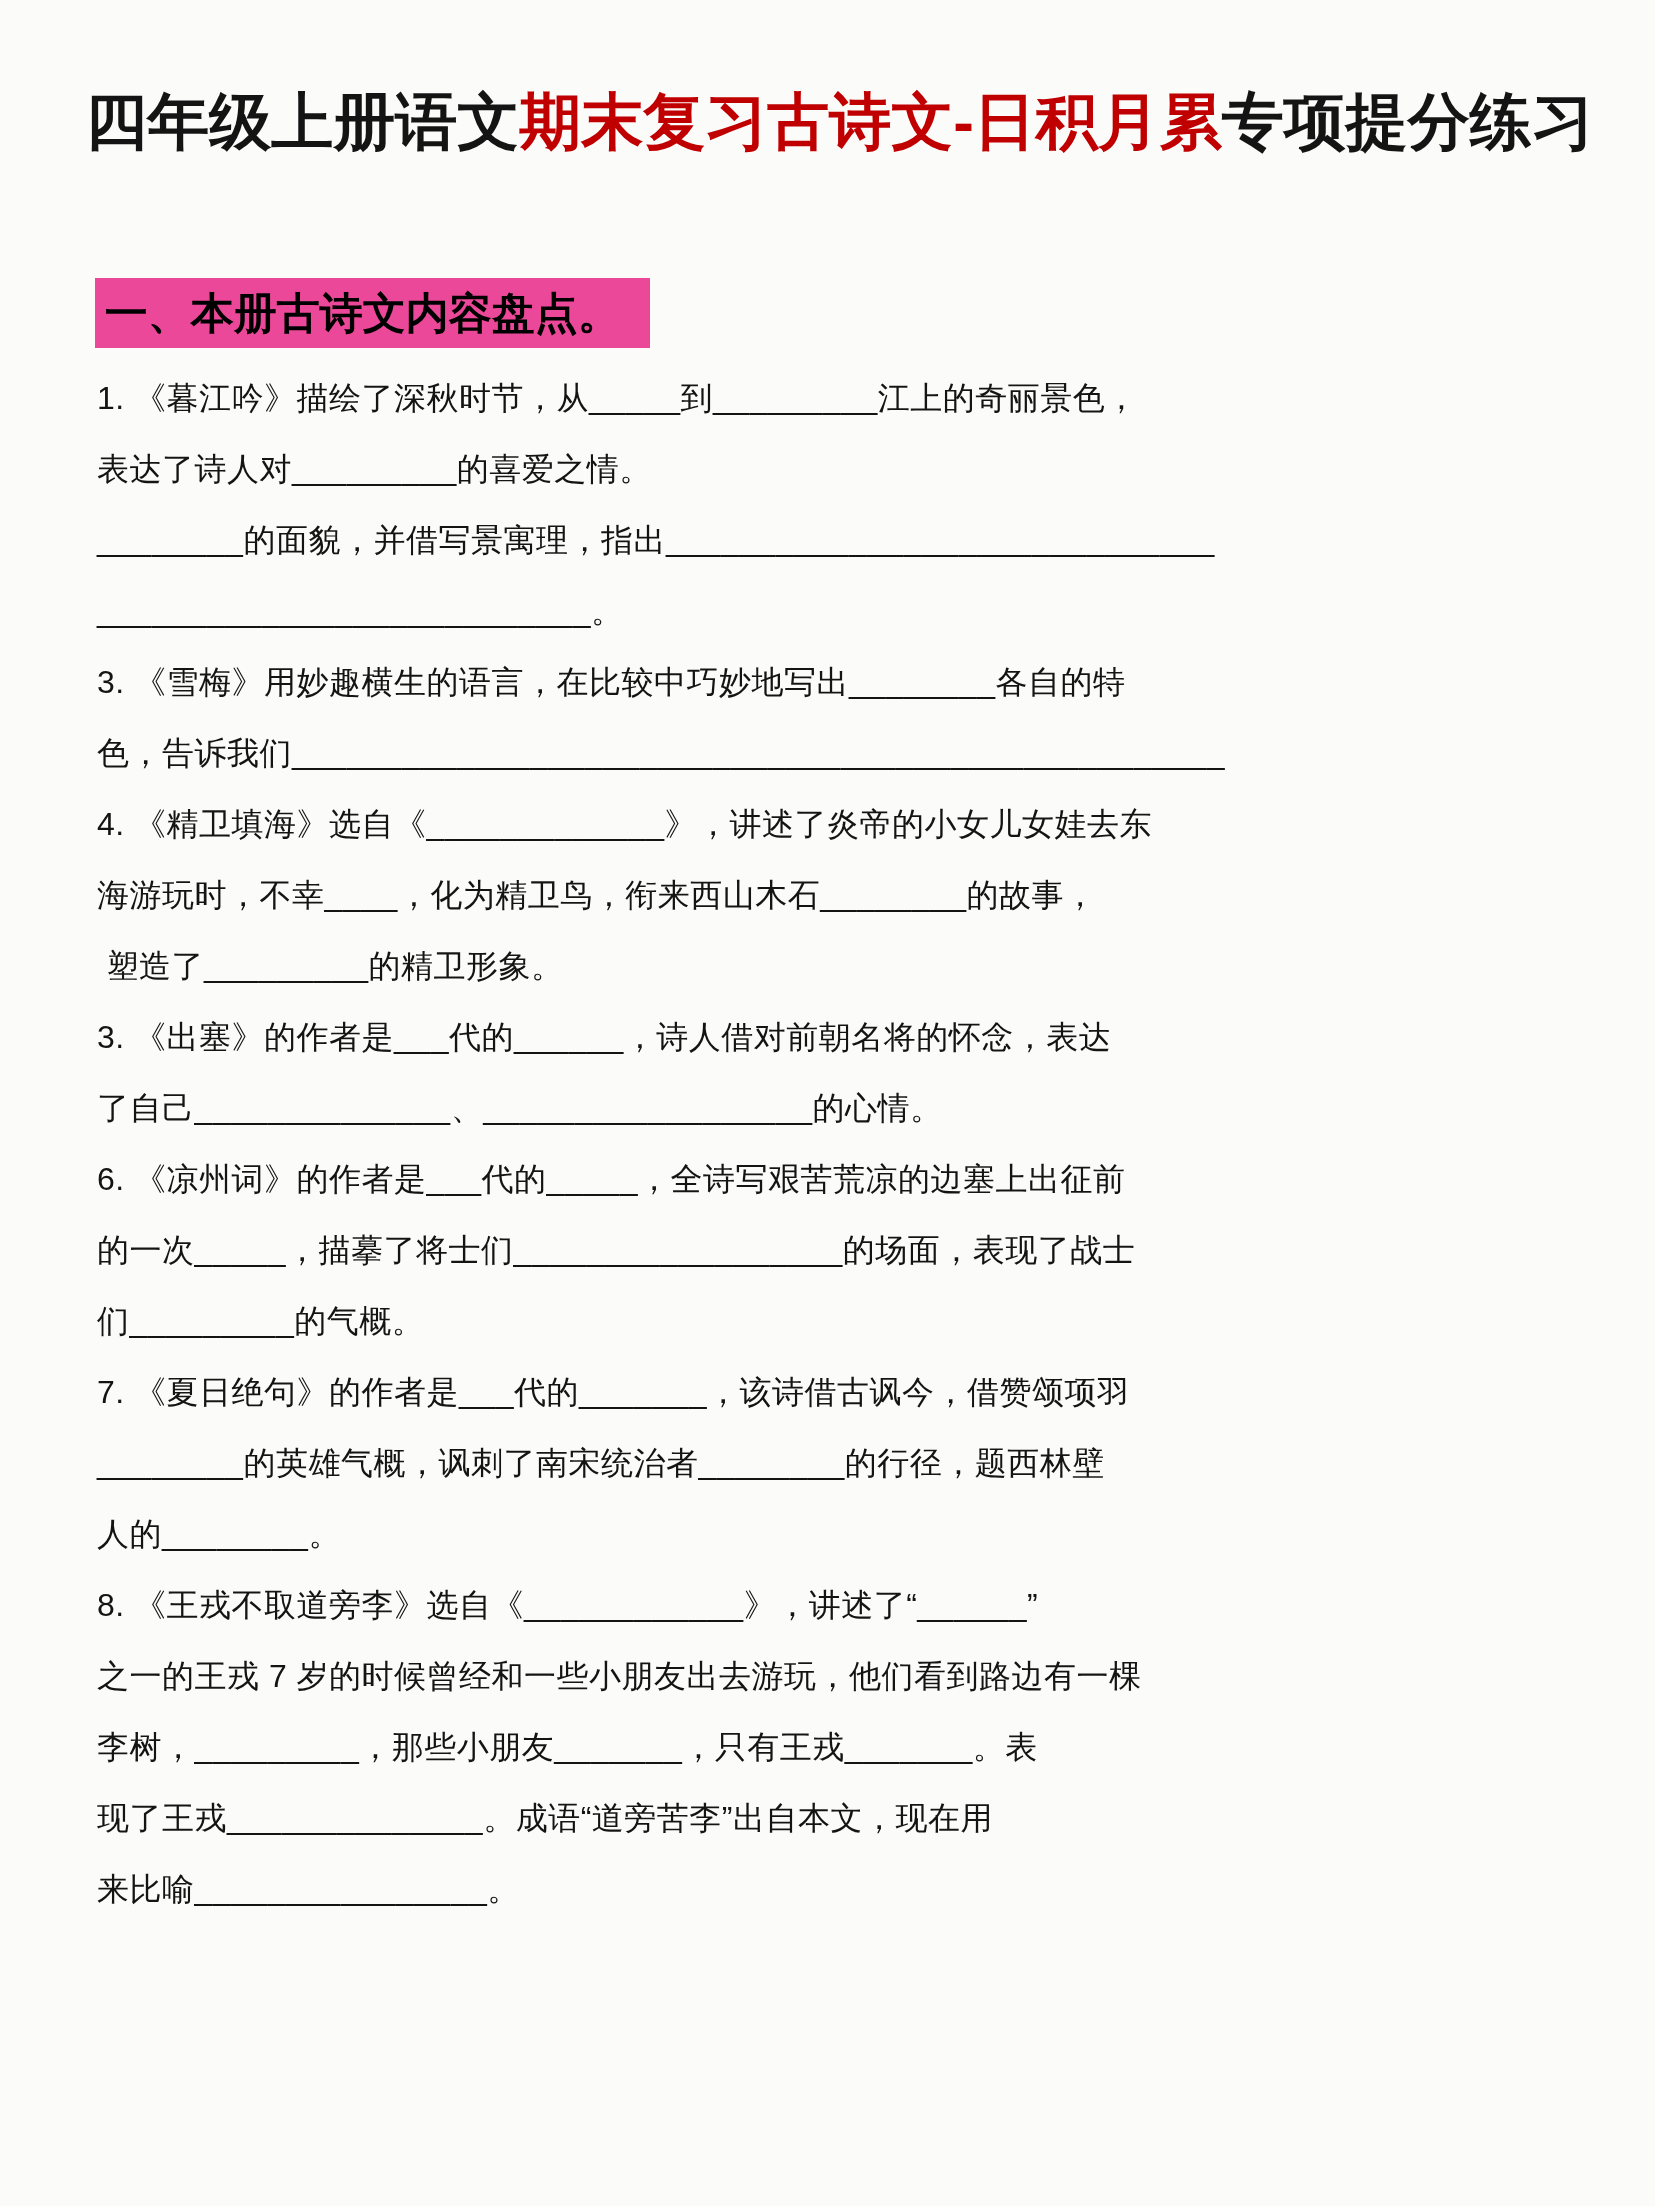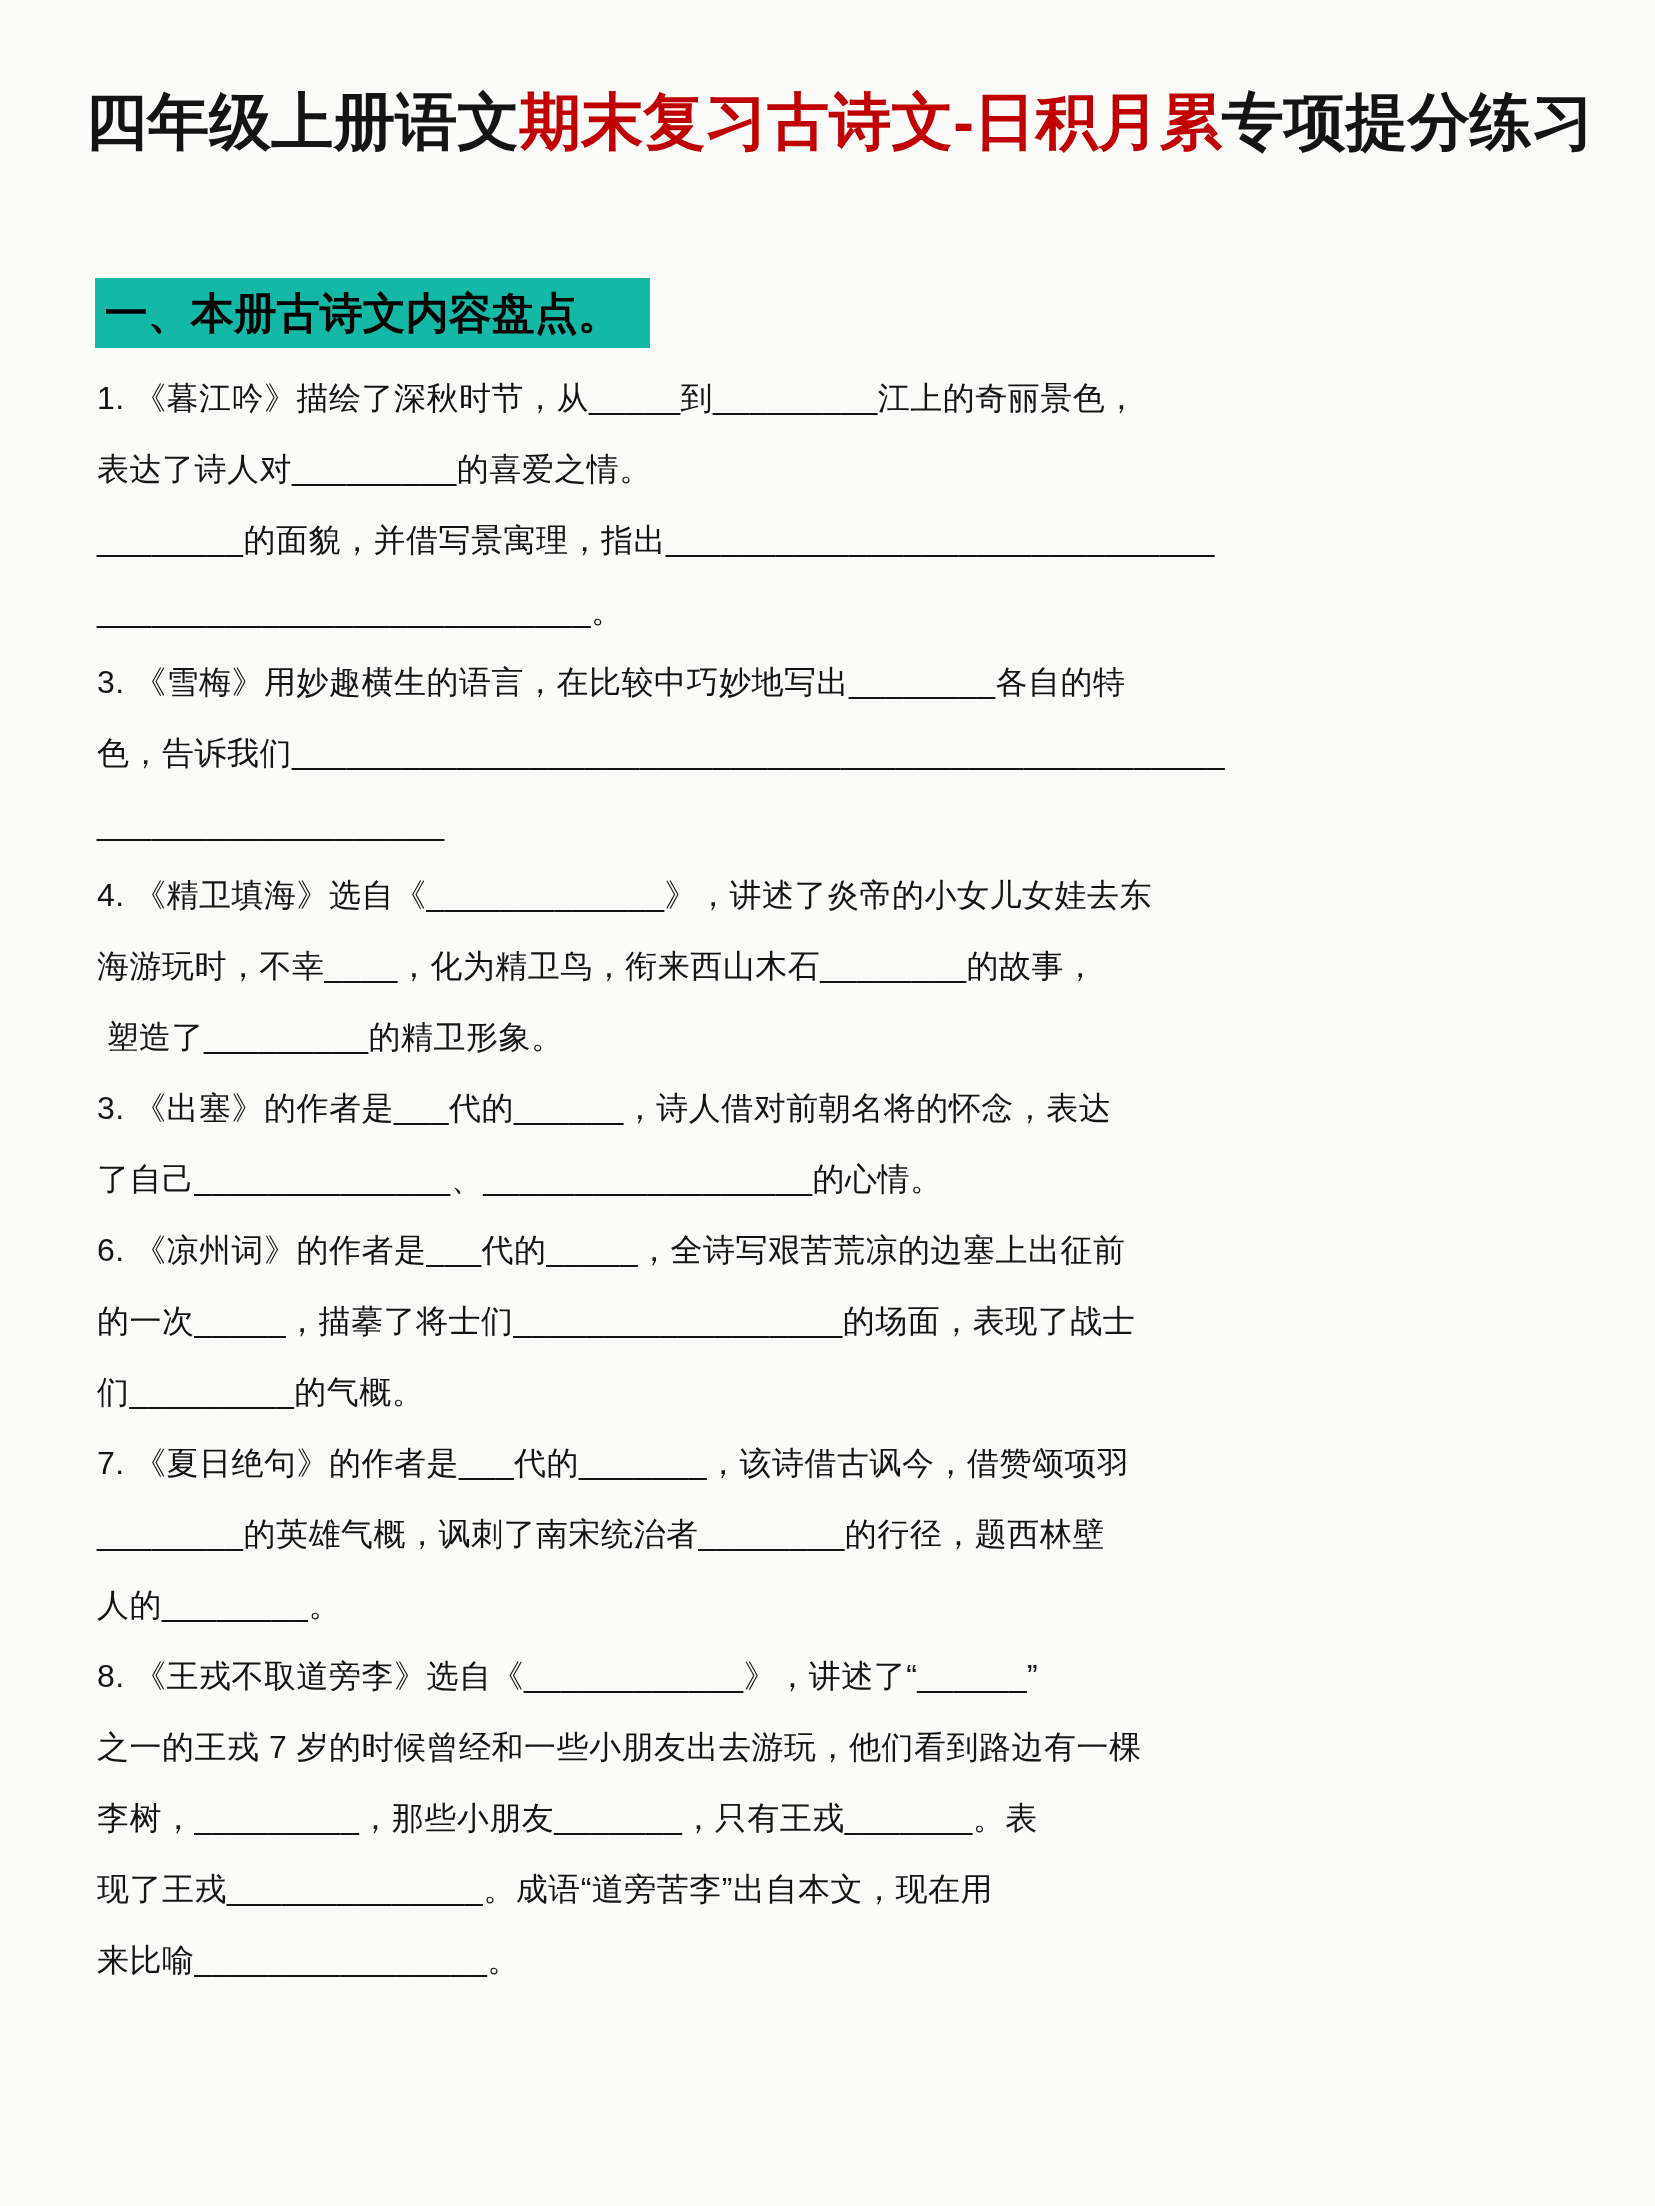--- a/index.html
+++ b/index.html
@@ -25,21 +25,21 @@
     letter-spacing: 0px;
     white-space: nowrap;
     text-align: center;
   }
   .title .red {
     color: #c00000;
   }
   .section-header {
     display: inline-block;
     margin: 116px 0 0 95px;
-    background: #14b8a6;
+    background: #ec4899;
     color: #000000;
     font-size: 43px;
     font-weight: bold;
     line-height: 60px;
     padding: 4.9px 29px 4.9px 9.7px;
   }
   .content {
     margin: 15.5px 68px 0 97px;
   }
   .line {
@@ -60,21 +60,20 @@
     <div class="section-header">一、本册古诗文内容盘点。</div>
   </div>
 
   <div class="content">
       <div class="line">1. 《暮江吟》描绘了深秋时节，从_____到_________江上的奇丽景色，</div>
       <div class="line">表达了诗人对_________的喜爱之情。</div>
       <div class="line">________的面貌，并借写景寓理，指出______________________________</div>
       <div class="line">___________________________。</div>
       <div class="line">3. 《雪梅》用妙趣横生的语言，在比较中巧妙地写出________各自的特</div>
       <div class="line">色，告诉我们___________________________________________________</div>
-      <div class="line">___________________</div>
       <div class="line">4. 《精卫填海》选自《_____________》，讲述了炎帝的小女儿女娃去东</div>
       <div class="line">海游玩时，不幸____，化为精卫鸟，衔来西山木石________的故事，</div>
       <div class="line"> 塑造了_________的精卫形象。</div>
       <div class="line">3. 《出塞》的作者是___代的______，诗人借对前朝名将的怀念，表达</div>
       <div class="line">了自己______________、__________________的心情。</div>
       <div class="line">6. 《凉州词》的作者是___代的_____，全诗写艰苦荒凉的边塞上出征前</div>
       <div class="line">的一次_____，描摹了将士们__________________的场面，表现了战士</div>
       <div class="line">们_________的气概。</div>
       <div class="line">7. 《夏日绝句》的作者是___代的_______，该诗借古讽今，借赞颂项羽</div>
       <div class="line">________的英雄气概，讽刺了南宋统治者________的行径，题西林壁</div>

